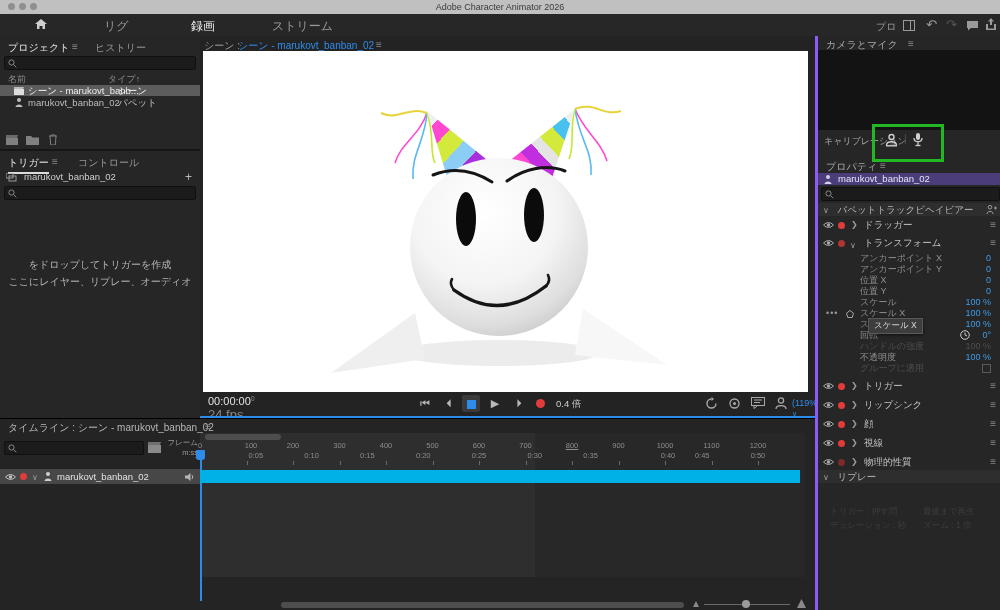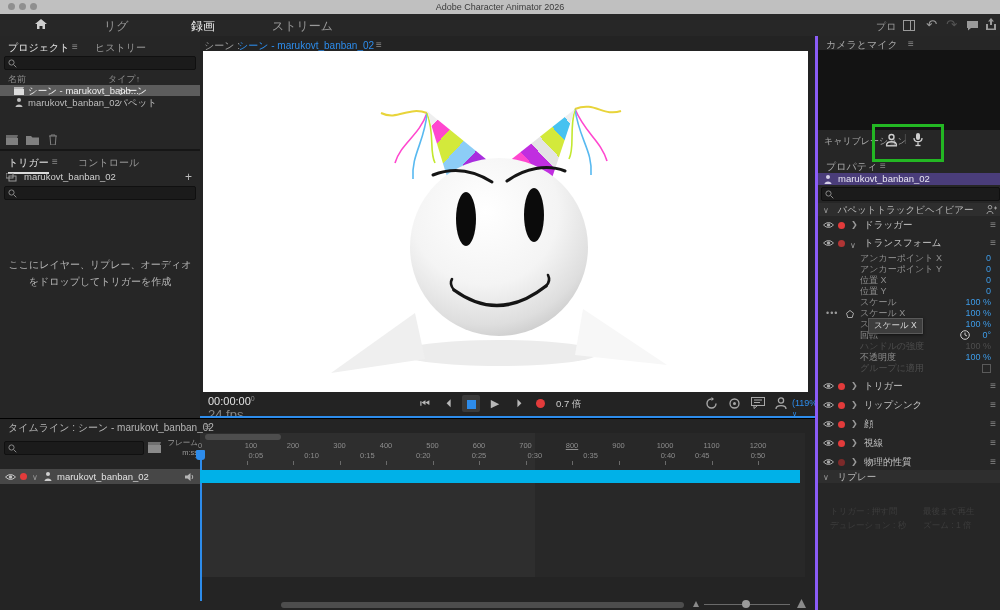--- a/index.html
+++ b/index.html
@@ -174,22 +174,22 @@
     <div class="abs searchbox" style="left:4px;top:150px;width:190px">
       <span class="mag">
         <svg width="9" height="9" viewBox="0 0 9 9">
             <circle cx="3.5" cy="3.5" r="2.6" fill="none" stroke="#8a8a8a"></circle>
             <line x1="5.6" y1="5.6" x2="8.3" y2="8.3" stroke="#8a8a8a"></line>
           </svg>
       </span>
     </div>
 
     <div class="abs empty-text" style="top:220px">
+      <div>をドロップしてトリガーを作成</div>
       <div>ここにレイヤー、リプレー、オーディオ</div>
-      <div>をドロップしてトリガーを作成</div>
     </div>
   </div>
 
   <div class="abs center">
     <span class="abs scene-label" style="left:4px;top:3px">シーン :</span>
     <span class="abs scene-label link-blue" style="left:38px;top:3px">シーン - marukovt_banban_02</span>
     <span class="abs menu-ic" style="left:176px;top:3px">≡</span>
 
     <div class="abs canvas">
       <svg width="605" height="341" viewBox="0 0 605 341">
@@ -277,21 +277,21 @@
       <span class="abs" style="left:8px;top:15px;font-size:13px;color:#888">24 fps</span>
 
       <span class="abs tbtn" style="left:216px">⏮</span>
       <span class="abs tbtn" style="left:240px">⏴</span>
       <span class="abs" style="left:262px;top:3px;width:18px;height:17px;background:#3a3a3a;border-radius:2px;text-align:center">
         <span style="display:inline-block;width:9px;height:9px;background:#2d8ceb;margin-top:4px"></span>
       </span>
       <span class="abs tbtn" style="left:286px">▶</span>
       <span class="abs tbtn" style="left:310px">⏵</span>
       <span class="abs" style="left:336px;top:7px;width:9px;height:9px;border-radius:50%;background:#e23b3b"></span>
-      <span class="abs" style="left:356px;top:6px;font-size:9.5px;color:#cfcfcf">0.7 倍</span>
+      <span class="abs" style="left:356px;top:6px;font-size:9.5px;color:#cfcfcf">0.4 倍</span>
 
       <span class="abs" style="left:505px;top:5px">
         <svg width="13" height="13" viewBox="0 0 13 13">
             <path d="M11 6.5 A4.5 4.5 0 1 1 6.5 2" fill="none" stroke="#a8a8a8" stroke-width="1.4"></path>
             <path d="M6.5 0 L9 2 L6.5 4 Z" fill="#a8a8a8"></path>
           </svg>
       </span>
       <span class="abs" style="left:528px;top:5px">
         <svg width="13" height="13" viewBox="0 0 13 13">
             <circle cx="6.5" cy="6.5" r="4.5" fill="none" stroke="#a8a8a8" stroke-width="1.3"></circle>

